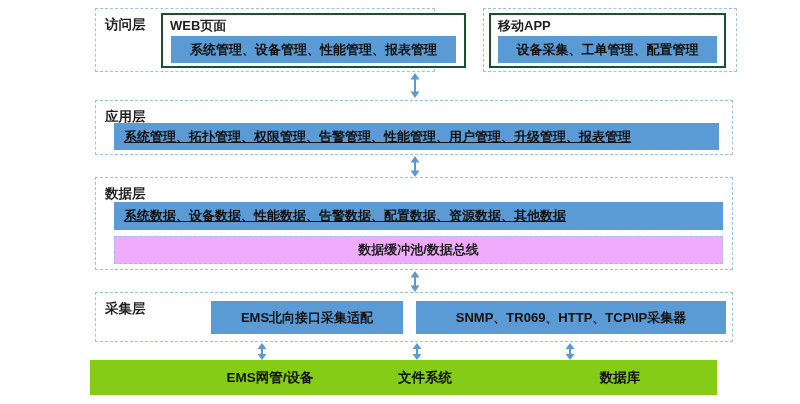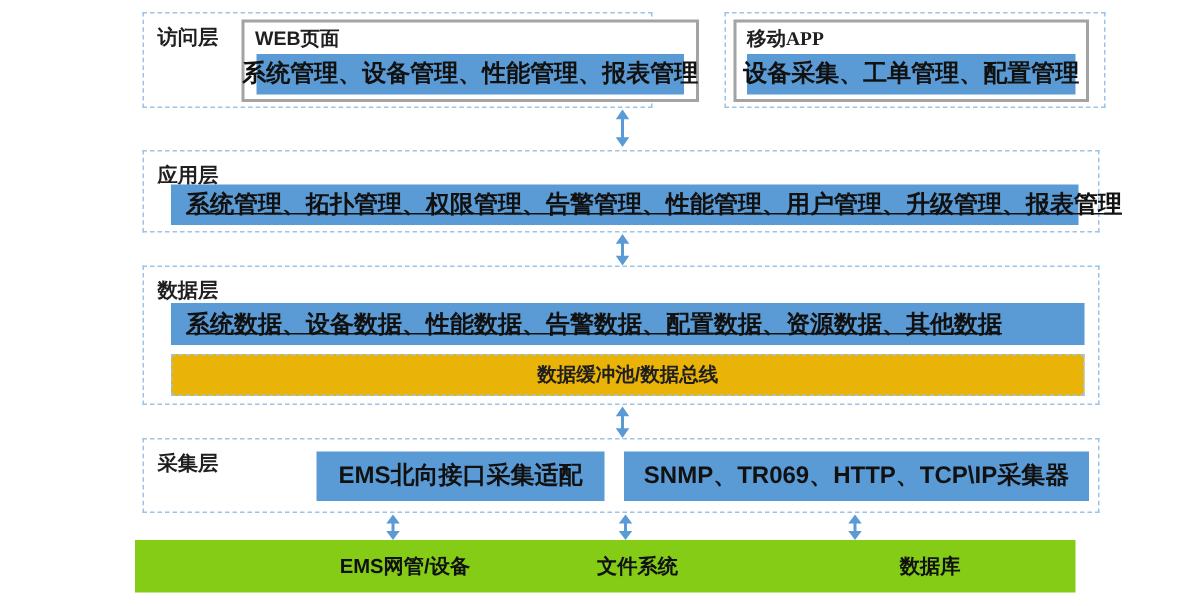--- a/index.html
+++ b/index.html
@@ -3,31 +3,31 @@
 <meta charset="utf-8">
 <style>
   html,body{margin:0;padding:0;background:#ffffff;font-family:"Liberation Sans","DejaVu Sans",sans-serif;}
   #stage{position:relative;width:800px;height:404px;background:#ffffff;overflow:hidden;}
 
   
   .dashed-box{position:absolute;border:1.6px dashed #9DC3E6;background:#ffffff;box-sizing:border-box;}
   .layer-label{position:absolute;left:9px;top:7px;font-size:13.5px;font-weight:600;color:#1f1f1f;white-space:nowrap;}
 
   
-  .solid-box{position:absolute;border:2px solid #a3a3a3;background:#ffffff;box-sizing:border-box;}
+  .solid-box{position:absolute;border:2px solid #14532d;background:#ffffff;box-sizing:border-box;}
   .solid-box .box-title{display:block;font-size:13px;font-weight:600;color:#1f1f1f;padding:2px 0 2px 7px;white-space:nowrap;}
 
   
-  .blue-bar{position:absolute;background:#5B9BD5;color:#111111;font-size:16px;font-weight:600;
+  .blue-bar{position:absolute;background:#5B9BD5;color:#111111;font-size:13px;font-weight:600;
             display:flex;align-items:center;box-sizing:border-box;white-space:nowrap;}
   .blue-bar.center{justify-content:center;}
   .blue-bar.left{justify-content:flex-start;padding-left:10px;text-decoration:underline;}
 
   
-  .bus-box{position:absolute;border:1.6px dashed #9DC3E6;background:#eab308;box-sizing:border-box;
+  .bus-box{position:absolute;border:1.6px dashed #9DC3E6;background:#f0abfc;box-sizing:border-box;
            display:flex;align-items:center;justify-content:center;font-size:13px;font-weight:600;color:#1f1f1f;}
 
   
   .bottom-bar{position:absolute;left:90px;top:360px;width:627px;height:35px;background:#84cc16;}
   .bottom-label{position:absolute;top:50%;transform:translate(-50%,-50%);font-size:13.5px;font-weight:600;color:#111111;white-space:nowrap;}
 
   .varrow{position:absolute;width:12px;}
   .varrow svg{display:block;}
 </style>
 </head>
@@ -36,21 +36,21 @@
 <div id="stage">
 
   <div class="dashed-box" style="left:95px;top:8px;width:340px;height:64px;">
     <span class="layer-label">访问层</span>
     <div class="solid-box" style="left:65px;top:4px;width:305px;height:55px;">
       <span class="box-title">WEB页面</span>
       <div class="blue-bar center" style="left:8px;right:8px;top:21px;height:27px;">系统管理、设备管理、性能管理、报表管理</div>
     </div>
   </div>
 
-  <div class="dashed-box" style="left:483px;top:8px;width:254px;height:64px;font-family:Liberation Serif, serif;">
+  <div class="dashed-box" style="left:483px;top:8px;width:254px;height:64px;">
     <div class="solid-box" style="left:5px;top:4px;width:237px;height:55px;">
       <span class="box-title">移动APP</span>
       <div class="blue-bar center" style="left:7px;right:7px;top:21px;height:27px;">设备采集、工单管理、配置管理</div>
     </div>
   </div>
 
   <div class="varrow" style="left:409px;top:73px;">
     <svg width="12" height="25" viewBox="0 0 12 25">
       <line x1="6" y1="4" x2="6" y2="21" stroke="#5B9BD5" stroke-width="2"></line>
       <polygon points="6,0 1.5,6.5 10.5,6.5" fill="#5B9BD5"></polygon>

